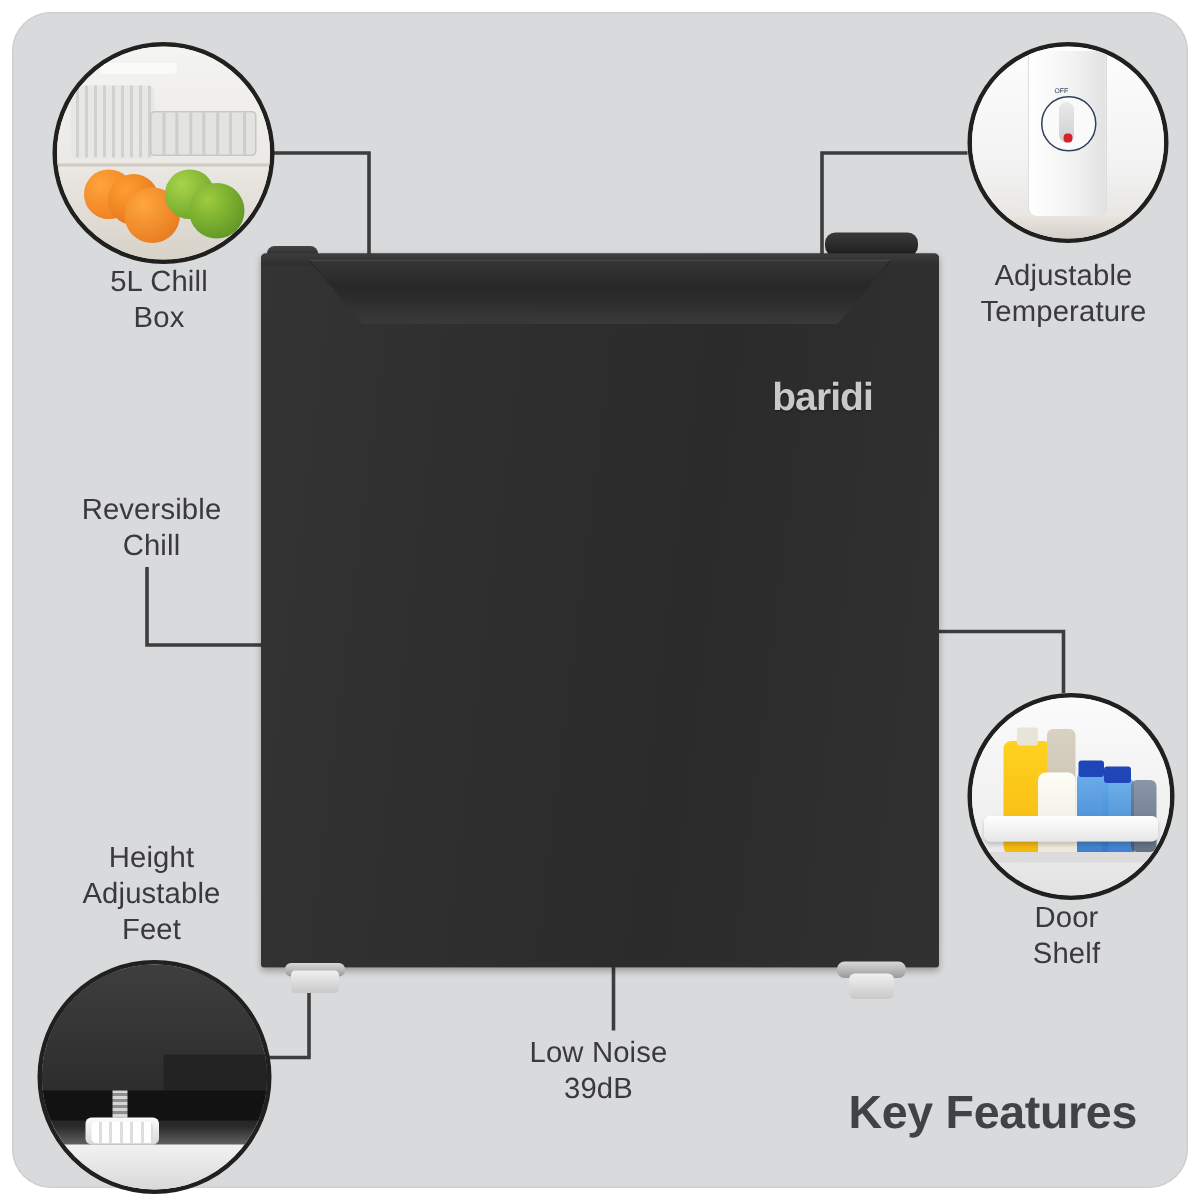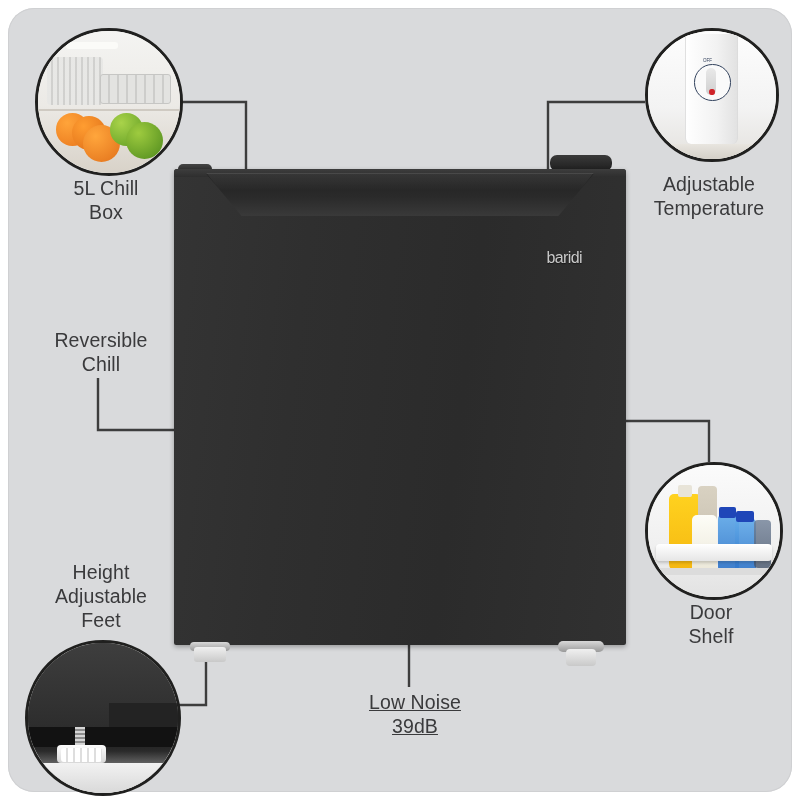--- a/index.html
+++ b/index.html
@@ -79,22 +79,22 @@
     background:linear-gradient(180deg,rgba(255,255,255,.10),rgba(255,255,255,0) 40%);
   }
   .hinge{
     position:absolute;
     background:linear-gradient(180deg,#3a3a3a,#1e1e1e);
     border-radius:7px;
   }
   .logo{
     position:absolute;
     color:#c9c9c9;
-    font-size:16px;
-    font-weight:400;
+    font-size:26px;
+    font-weight:700;
     letter-spacing:-0.6px;
     text-shadow:0 1px 1px rgba(0,0,0,.5);
   }
   .foot{
     position:absolute;
     background:linear-gradient(180deg,#f0f0f0,#c9c9c9);
     border-radius:3px;
   }
   .footBracket{
     position:absolute;
@@ -276,16 +276,17 @@
       <div style="position:absolute;left:19%;top:68%;width:33%;height:12%;
                   background:linear-gradient(180deg,#fcfcfc,#d8d8d8);border-radius:4px;"></div>
       <div style="position:absolute;left:22%;top:70%;width:27%;height:9%;
                   background:repeating-linear-gradient(90deg,#ffffff 0 5px,#dedede 5px 7px);
                   border-radius:3px;"></div>
       <div style="position:absolute;left:0;top:80%;width:100%;height:20%;
                   background:linear-gradient(180deg,#f2f2f2,#d9d9d9);"></div>
     </div>
   </div>
 
-  <div class="clabel" style="left:340px;top:690px;width:150px;text-decoration:underline;">Low Noise
+  <div class="clabel" style="left:324px;top:690px;width:150px;">Low Noise
 39dB</div>
 
+  <div class="title" style="right:42px;bottom:40px;">Key Features</div>
 </div>
 
 </body></html>

